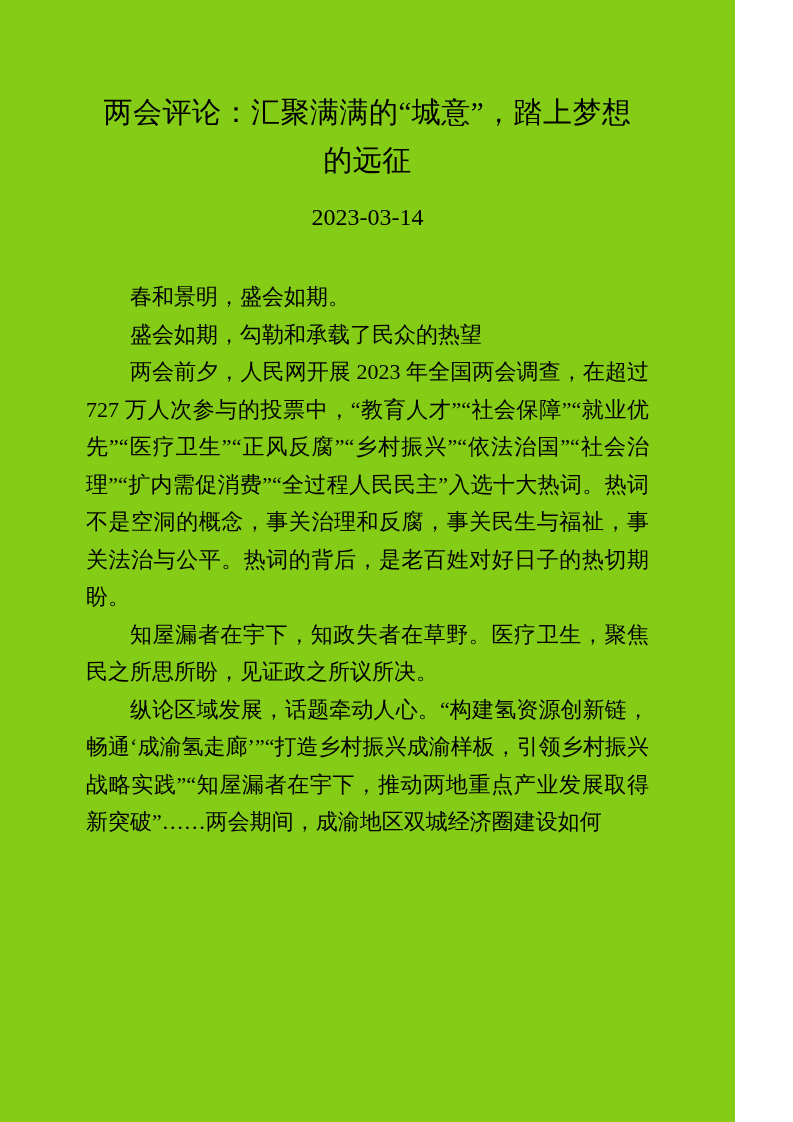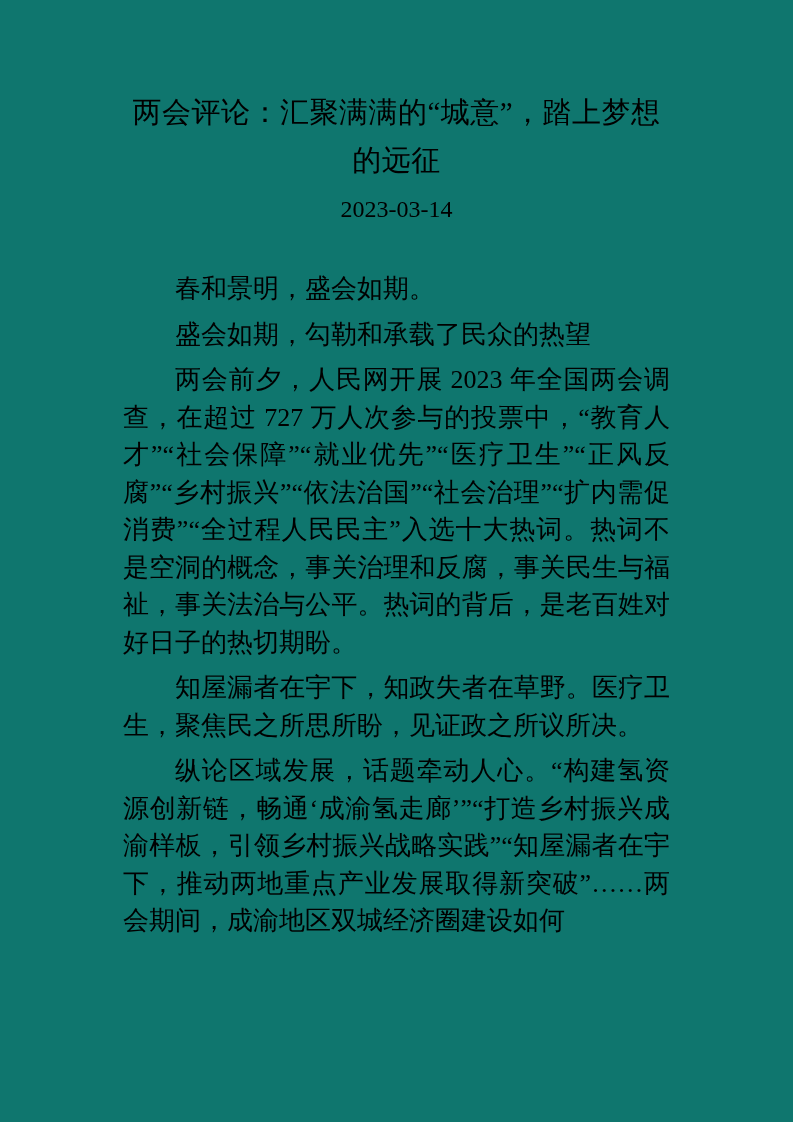--- a/index.html
+++ b/index.html
@@ -2,50 +2,50 @@
 <html><head>
 <meta charset="utf-8">
 <style>
   html, body {
     margin: 0;
     padding: 0;
     background: #ffffff;
   }
   .page {
     position: relative;
-    width: 793px;
+    width: 735px;
     height: 1122px;
-    background: #0f766e;
+    background: #84cc16;
     overflow: hidden;
     font-family: "Liberation Serif", "DejaVu Serif", serif;
     color: #000000;
   }
   .doc-title {
     width: 540px;
     margin: 88px auto 0 auto;
     font-size: 29px;
     font-weight: normal;
     text-align: center;
     line-height: 48px;
     letter-spacing: 0.5px;
   }
   .doc-date {
-    margin-top: 10px;
+    margin-top: 18px;
     font-size: 24px;
     text-align: center;
     line-height: 30px;
   }
   .doc-body {
     width: 563px;
     margin: 46px auto 0 auto;
   }
   .doc-body p {
-    margin: 8px;
+    margin: 0;
     padding: 0;
-    font-size: 26px;
+    font-size: 22px;
     line-height: 37.5px;
     text-align: justify;
     text-indent: 2em;
     word-break: break-all;
   }
 </style>
 </head>
 <body>
 
 <div class="page">

